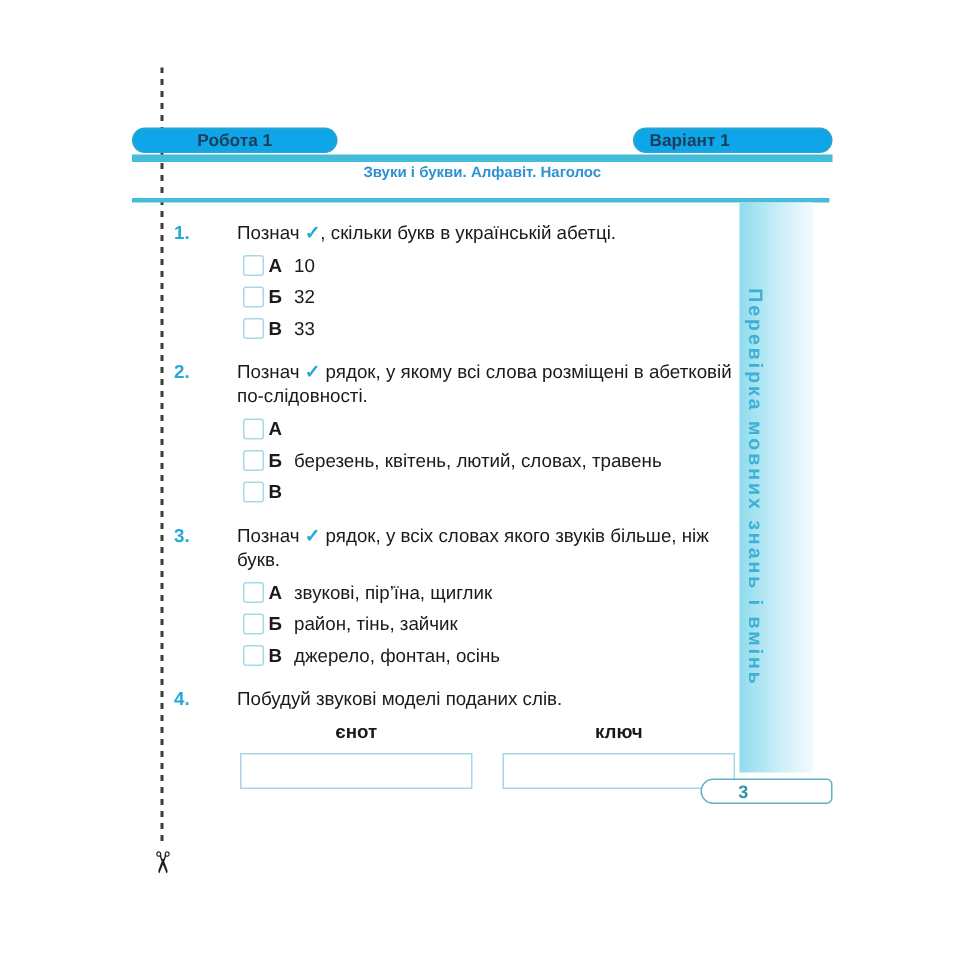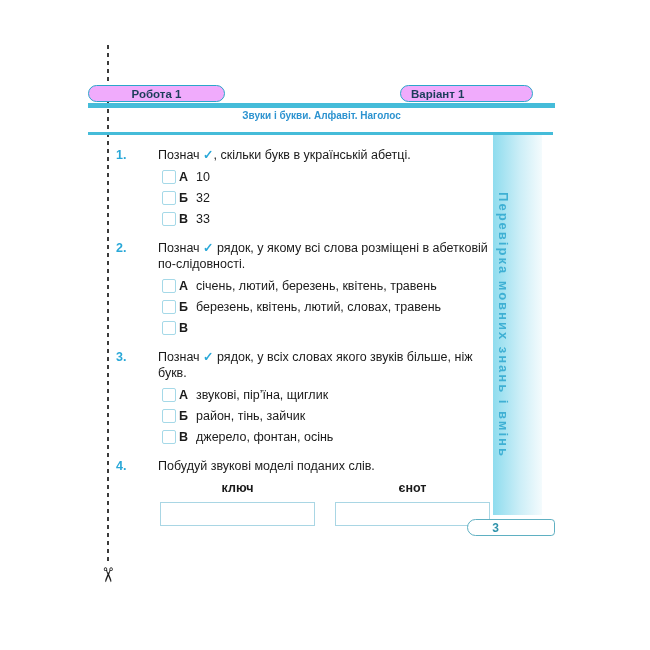--- a/index.html
+++ b/index.html
@@ -16,26 +16,26 @@
   }
   .scissors {
     position:absolute; left:95px; top:562px; width:26px; height:26px;
     display:flex; align-items:center; justify-content:center;
     font-size:20px; color:#1c1c1c; transform:rotate(90deg);
   }
 
   
   .badge {
     position:absolute; top:85px; height:17px;
-    background:#f0abfc; border:1.5px solid #2ba6c9; border-radius:9px;
+    background:#0ea5e9; border:1.5px solid #2ba6c9; border-radius:9px;
     font-weight:bold; font-size:11.5px; color:#1c3d5a;
     display:flex; align-items:center;
   }
   .badge-work { left:88px; width:137px; justify-content:center; }
-  .badge-variant { left:400px; width:133px; padding-left:10px; }
+  .badge-variant { left:422px; width:133px; padding-left:10px; }
 
   .header-bar { position:absolute; left:88px; top:103px; width:467px; height:5px; background:#45bcd9; }
   .page-title {
     position:absolute; left:88px; top:110px; width:467px; text-align:center;
     font-size:10px; font-weight:bold; color:#2d93d0;
   }
   .title-underline { position:absolute; left:88px; top:132px; width:465px; height:2.5px; background:#45bcd9; }
 
   
   .side-strip {
@@ -118,21 +118,20 @@
         </div>
       </div>
     </div>
     <div class="question">
       <span class="qnum">2.</span>
       <div class="qbody">
         <p class="prompt"><span>Познач </span><span class="check">✓</span><span> рядок, у якому всі слова розміщені в абетковій по-слідовності.</span></p>
         <div class="option-row">
           <span class="checkbox"></span>
           <b class="letter">А</b>
-          <span class="otext">січень, лютий, березень, квітень, травень</span>
         </div>
         <div class="option-row">
           <span class="checkbox"></span>
           <b class="letter">Б</b>
           <span class="otext">березень, квітень, лютий, словах, травень</span>
         </div>
         <div class="option-row">
           <span class="checkbox"></span>
           <b class="letter">В</b>
         </div>
@@ -157,22 +156,22 @@
           <b class="letter">В</b>
           <span class="otext">джерело, фонтан, осінь</span>
         </div>
       </div>
     </div>
     <div class="question">
       <span class="qnum">4.</span>
       <div class="qbody">
         <p class="prompt"><span>Побудуй звукові моделі поданих слів.</span><span></span></p>
         <div class="words-row">
+          <span class="word">єнот</span>
           <span class="word">ключ</span>
-          <span class="word">єнот</span>
         </div>
         <div class="boxes-row">
           <div class="answer-box"></div>
           <div class="answer-box"></div>
         </div>
       </div>
     </div>
   </div>
 
 <div class="page-pill">

